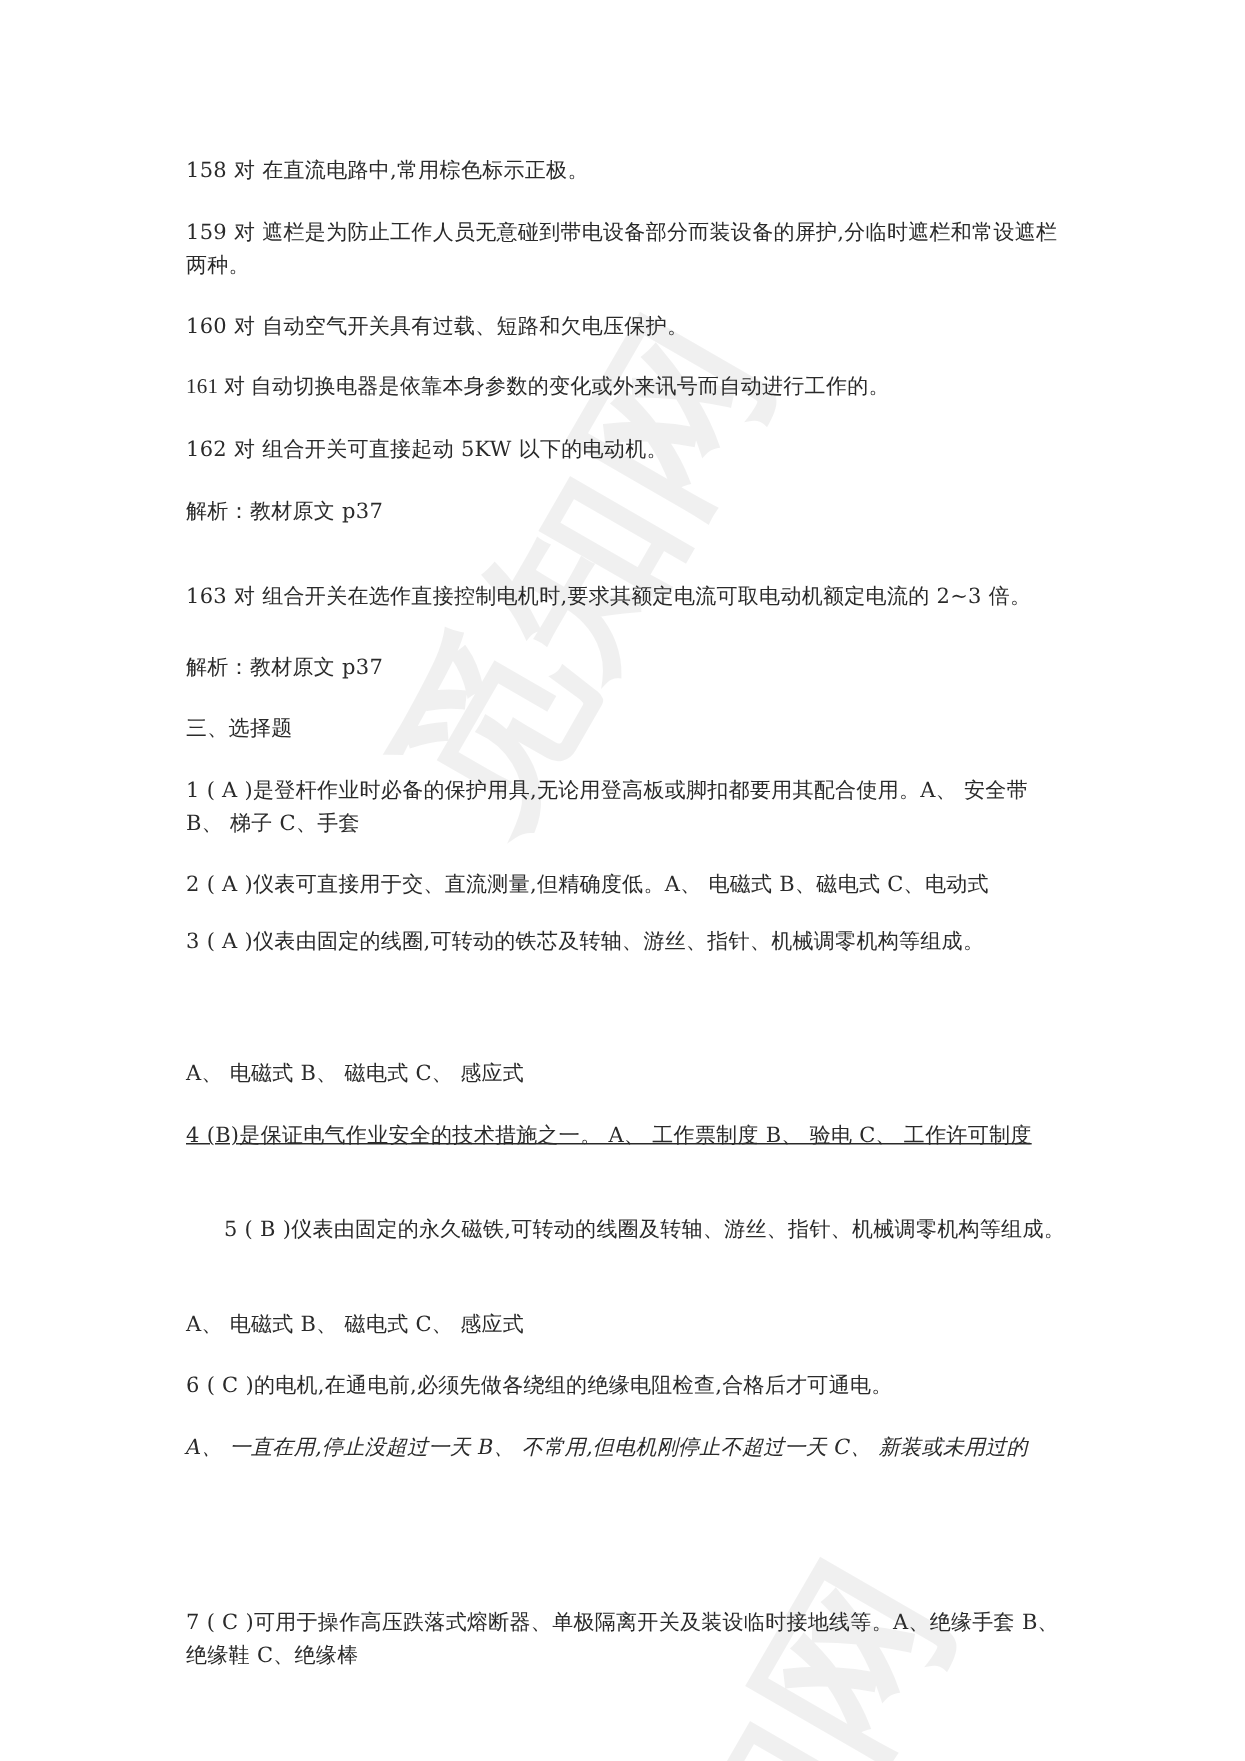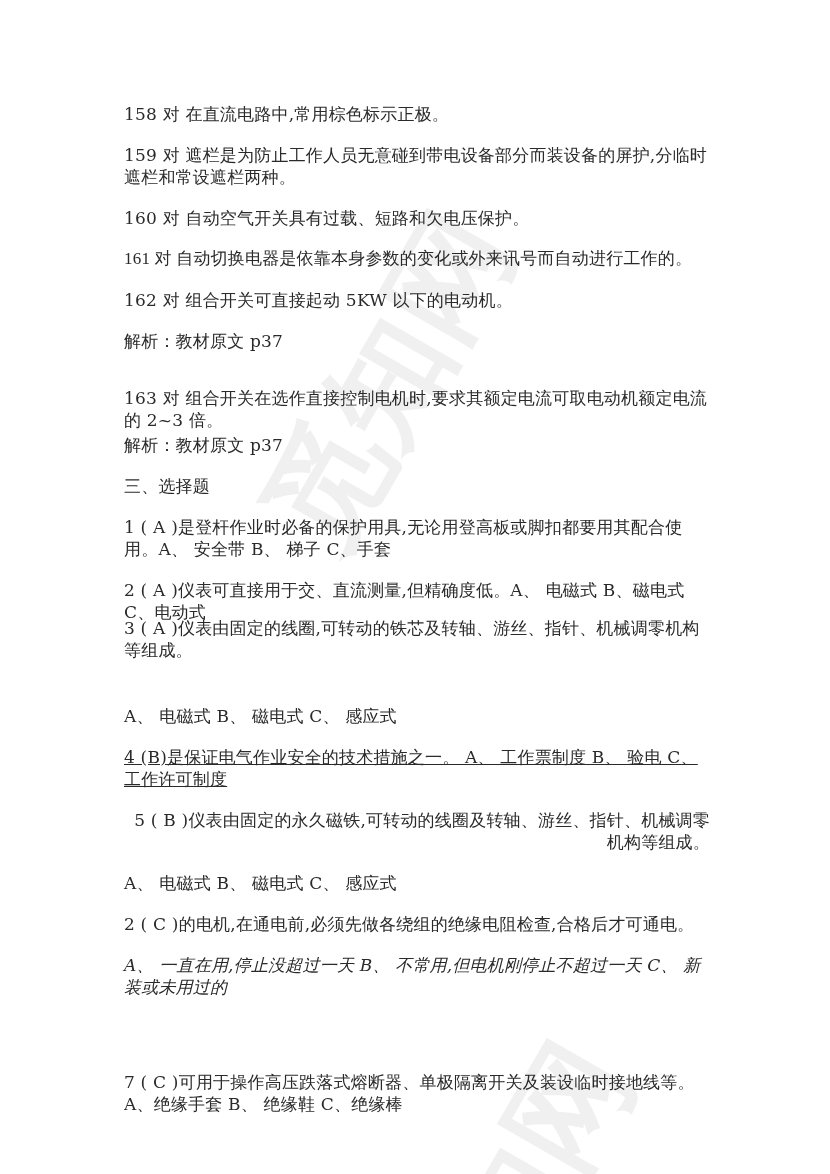--- a/index.html
+++ b/index.html
@@ -1,19 +1,19 @@
 <!DOCTYPE html>
 <html><head>
 <meta charset="utf-8">
 <style>
   html, body { margin: 0; padding: 0; background: #ffffff; }
   body { width: 830px; height: 1174px; position: relative; overflow: hidden;
          font-family: "DejaVu Serif", "Liberation Serif", serif; color: #2a2a2a; }
   .page { position: absolute; left: 124px; top: 0; width: 586px; }
-  .para { position: absolute; left: 0; width: 586px; font-size: 17px; line-height: 22px;
+  .para { position: absolute; left: 0; width: 586px; font-size: 14px; line-height: 22px;
           letter-spacing: 0.2px; white-space: normal; word-break: break-all; }
   .watermark { position: absolute; color: rgba(0,0,0,0.06); font-size: 120px; font-weight: bold;
                font-family: "DejaVu Sans", sans-serif; transform: rotate(-60deg);
                transform-origin: center; white-space: nowrap; pointer-events: none; }
 </style>
 </head>
 <body>
 
 <div class="watermark" style="left:210px; top:300px;">觅知网</div>
 <div class="watermark" style="left:330px; top:1130px;">觅知网</div>
@@ -28,16 +28,16 @@
   <p class="para" style="top:387px;margin:0;">163 对 组合开关在选作直接控制电机时,要求其额定电流可取电动机额定电流的 2~3 倍。</p>
   <p class="para" style="top:434px;margin:0;">解析：教材原文 p37</p>
   <p class="para" style="top:475px;margin:0;">三、选择题</p>
   <p class="para" style="top:516px;margin:0;">1 ( A )是登杆作业时必备的保护用具,无论用登高板或脚扣都要用其配合使用。A、 安全带 B、 梯子 C、手套</p>
   <p class="para" style="top:579px;margin:0;">2 ( A )仪表可直接用于交、直流测量,但精确度低。A、 电磁式 B、磁电式 C、电动式</p>
   <p class="para" style="top:617px;margin:0;">3 ( A )仪表由固定的线圈,可转动的铁芯及转轴、游丝、指针、机械调零机构等组成。</p>
   <p class="para" style="top:705px;margin:0;">A、 电磁式 B、 磁电式 C、 感应式</p>
   <p class="para" style="top:746px;margin:0;text-decoration:underline;">4 (B)是保证电气作业安全的技术措施之一。 A、 工作票制度 B、 验电 C、 工作许可制度</p>
   <p class="para" style="top:809px;margin:0;text-align:right;">5 ( B )仪表由固定的永久磁铁,可转动的线圈及转轴、游丝、指针、机械调零机构等组成。</p>
   <p class="para" style="top:872px;margin:0;">A、 电磁式 B、 磁电式 C、 感应式</p>
-  <p class="para" style="top:913px;margin:0;">2 ( C )的电机,在通电前,必须先做各绕组的绝缘电阻检查,合格后才可通电。</p>
+  <p class="para" style="top:913px;margin:0;">6 ( C )的电机,在通电前,必须先做各绕组的绝缘电阻检查,合格后才可通电。</p>
   <p class="para" style="top:954px;margin:0;font-style:italic;">A、 一直在用,停止没超过一天 B、 不常用,但电机刚停止不超过一天 C、 新装或未用过的</p>
   <p class="para" style="top:1071px;margin:0;">7 ( C )可用于操作高压跌落式熔断器、单极隔离开关及装设临时接地线等。A、绝缘手套 B、 绝缘鞋 C、绝缘棒</p>
 </div>
 
 </body></html>

